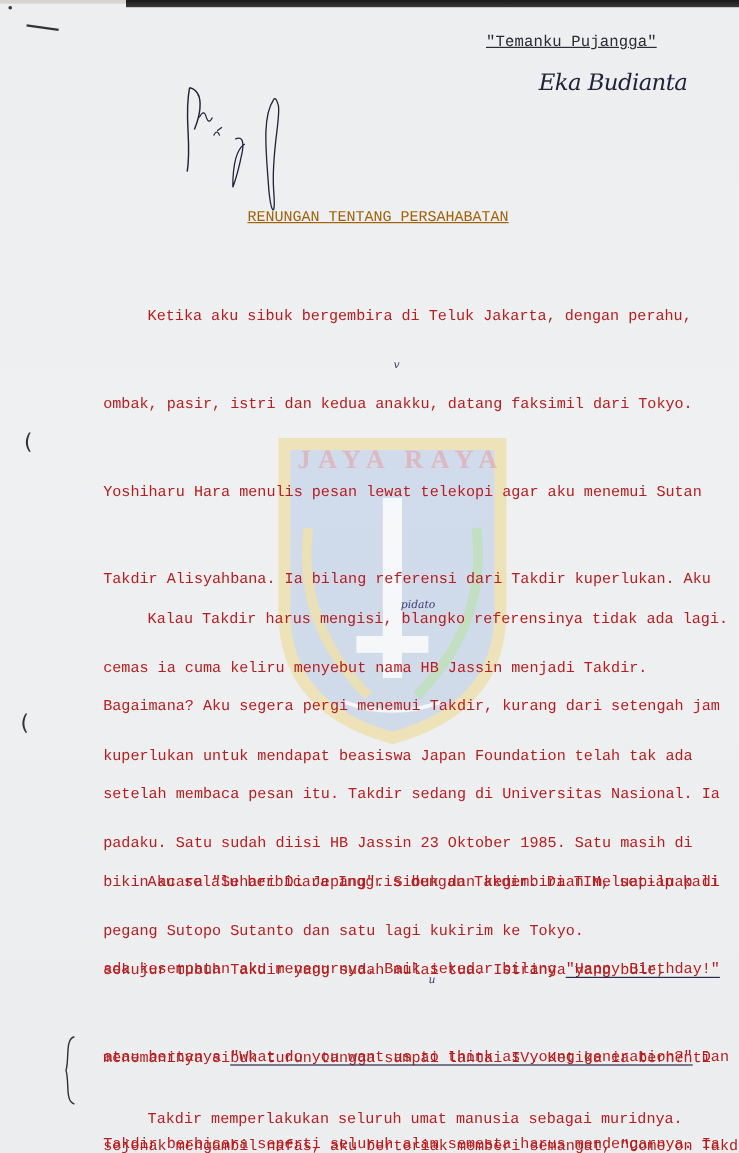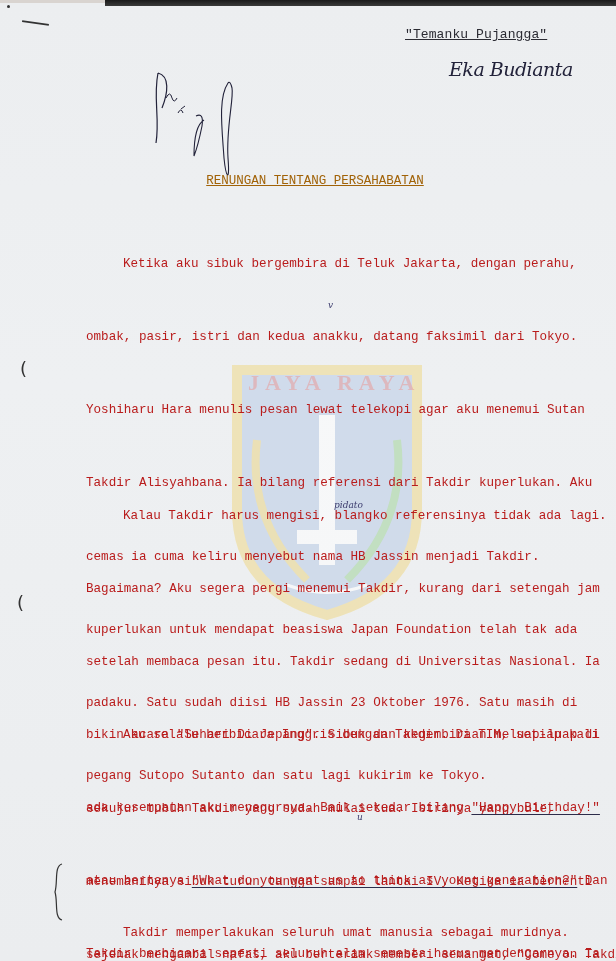--- a/index.html
+++ b/index.html
@@ -93,21 +93,21 @@
 </svg>
 <div class="wm-text">JAYA RAYA</div>
 
 <div class="body-text" style="top:203px;">
   <span class="line indent">Ketika aku sibuk bergembira di Teluk Jakarta, dengan perahu,</span>
   <span class="line">ombak, pasir, istri dan kedua anakku, datang faksimil dari Tokyo.</span>
   <span class="line">Yoshiharu Hara menulis pesan lewat telekopi agar aku menemui Sutan</span>
   <span class="line">Takdir Alisyahbana. Ia bilang referensi dari Takdir kuperlukan. Aku</span>
   <span class="line">cemas ia cuma keliru menyebut nama HB Jassin menjadi Takdir.</span>
   <span class="line">kuperlukan untuk mendapat beasiswa Japan Foundation telah tak ada</span>
-  <span class="line">padaku. Satu sudah diisi HB Jassin 23 Oktober 1976. Satu masih di</span>
+  <span class="line">padaku. Satu sudah diisi HB Jassin 23 Oktober 1985. Satu masih di</span>
   <span class="line">pegang Sutopo Sutanto dan satu lagi kukirim ke Tokyo.</span>
 </div>
 <div class="annot" style="left:328px; top:300px;">v</div>
 
 <div class="body-text" style="top:455px;">
   <span class="line indent">Kalau Takdir harus mengisi, blangko referensinya tidak ada lagi.</span>
   <span class="line">Bagaimana? Aku segera pergi menemui Takdir, kurang dari setengah jam</span>
   <span class="line">setelah membaca pesan itu. Takdir sedang di Universitas Nasional. Ia</span>
   <span class="line">bikin acara "Sehari Di Jepang". Sibuk dan kegembiraan meluap-luap di</span>
   <span class="line">sekujur tubuh Takdir yang sudah mulai tua. Istrinya yang bule,</span>

